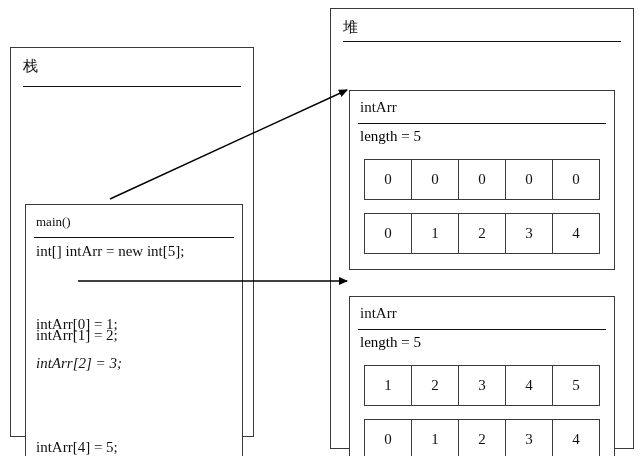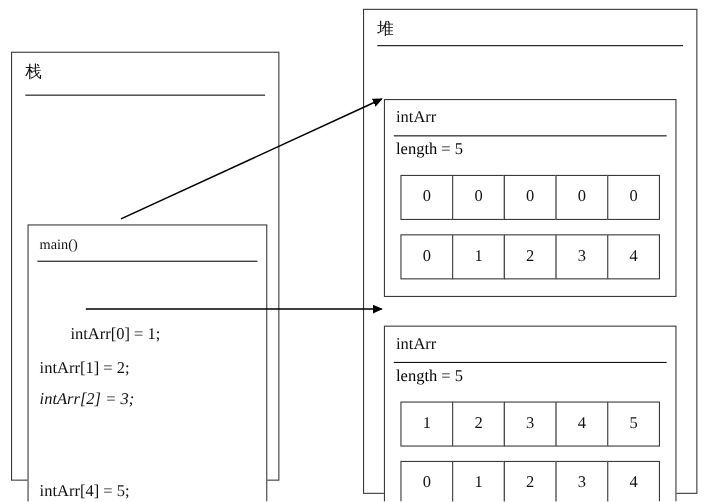--- a/index.html
+++ b/index.html
@@ -158,21 +158,22 @@
 <div id="canvas">
 
   <div class="region" id="stack-region">
     <div class="region-title">栈</div>
     <div class="region-rule" id="stack-rule"></div>
 
     <div id="frame-main">
       <div class="frame-title">main()</div>
       <div class="frame-rule"></div>
 
-      <div class="code-line" style="top:90px;margin-left:28px;">intArr[0] = 1;</div>
+      <div class="code-line" style="top:37px;">int[] intArr = new int[5];</div>
+      <div class="code-line" style="top:110px;">intArr[0] = 1;</div>
       <div class="code-line" style="top:121px;">intArr[1] = 2;</div>
       <div class="code-line" style="top:149px;font-style:italic;">intArr[2] = 3;</div>
       <div class="code-line" style="top:205px;margin-top:28px;">intArr[4] = 5;</div>
     </div>
   </div>
 
   <div class="region" id="heap-region">
     <div class="region-title">堆</div>
     <div class="region-rule" id="heap-rule"></div>
 

